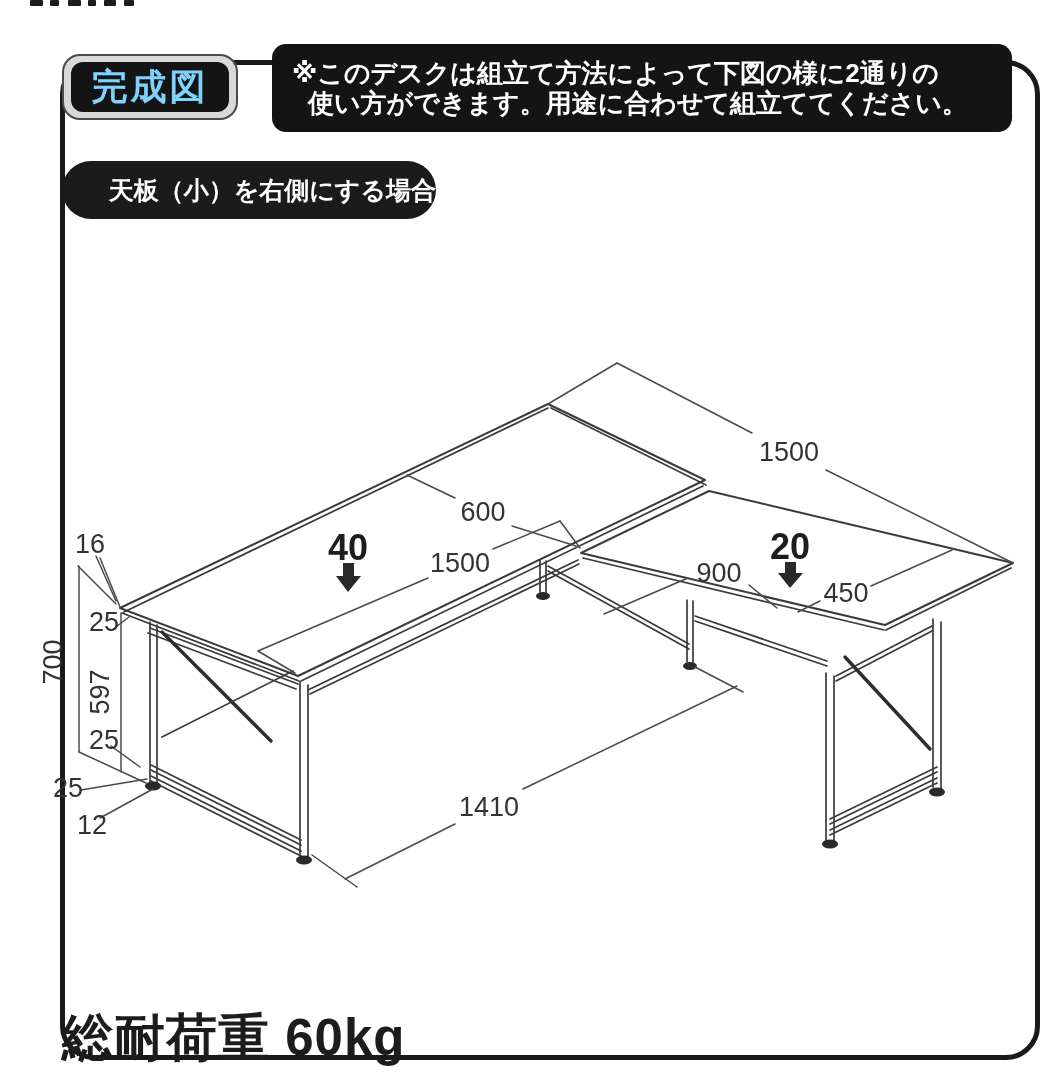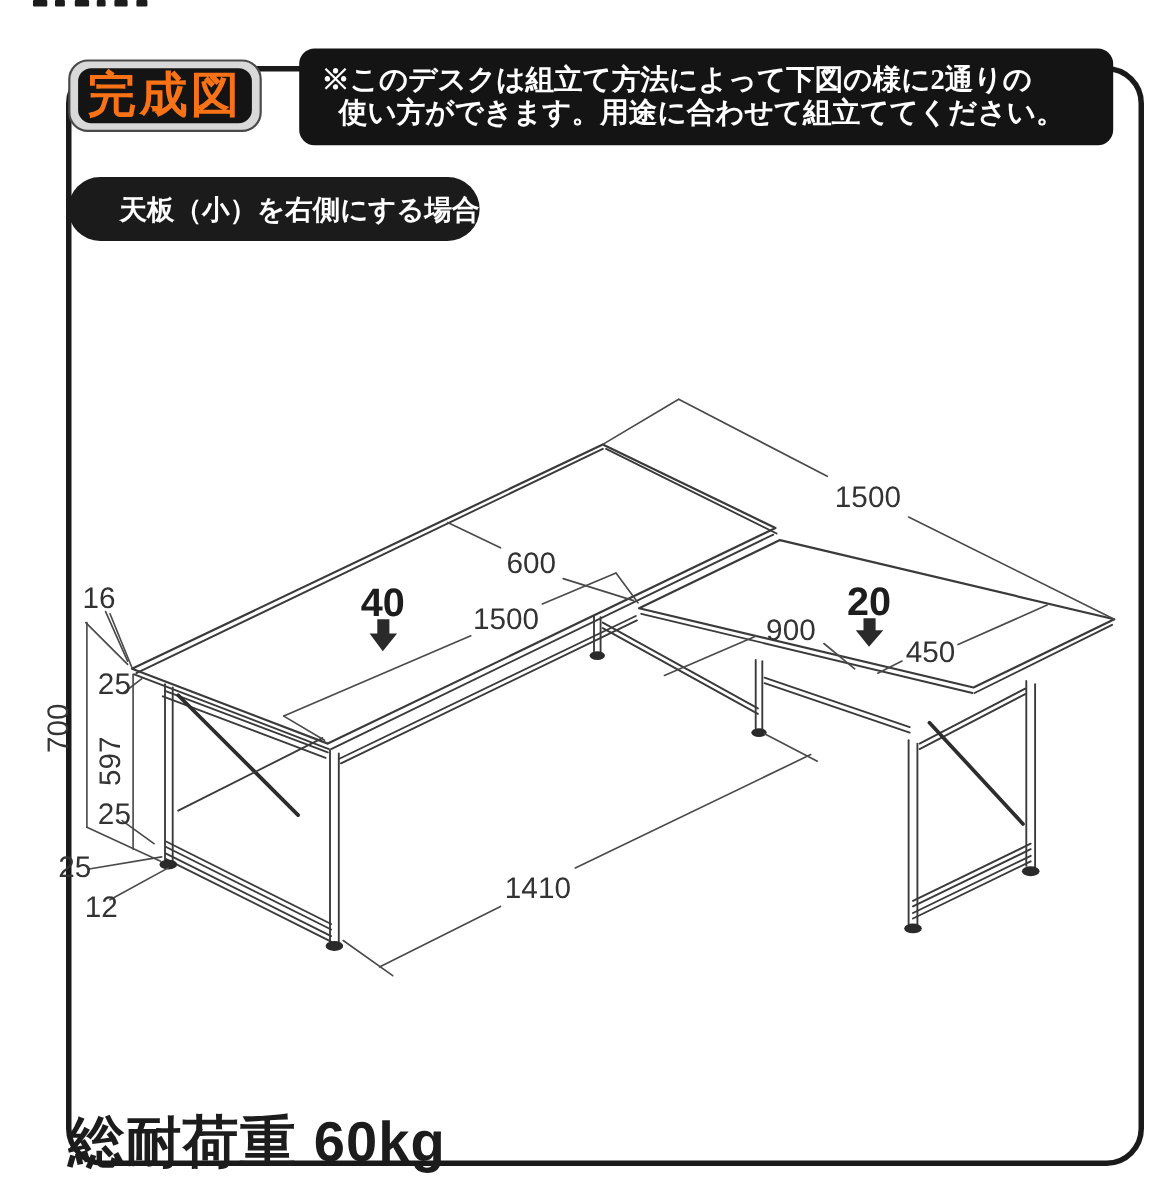--- a/index.html
+++ b/index.html
@@ -7,24 +7,24 @@
         font-family:"Liberation Sans","DejaVu Sans",sans-serif;}
   .top-marks{position:absolute;left:0;top:0;width:200px;height:8px;}
   .top-marks span{position:absolute;top:0;height:6px;background:#1c1c1c;border-radius:1px;}
   .panel{position:absolute;left:60px;top:60px;width:980px;height:1000px;box-sizing:border-box;
          border:5px solid #1a1a1a;border-radius:34px;background:#ffffff;}
   .kansei-badge{position:absolute;left:62px;top:54px;width:176px;height:66px;
          background:#d9d9d9;border:2px solid #4a4a4a;border-radius:18px;box-sizing:border-box;
          display:flex;align-items:center;justify-content:center;}
   .kansei-inner{width:158px;height:50px;background:#141414;border-radius:12px;
          display:flex;align-items:center;justify-content:center;}
-  .kansei-inner span{color:#f97316;font-size:44px;font-weight:bold;letter-spacing:3px;line-height:1;text-align:center;}
+  .kansei-inner span{color:#7dd3fc;font-size:36px;font-weight:bold;letter-spacing:3px;line-height:1;text-align:center;}
   .notice{position:absolute;left:272px;top:44px;width:740px;height:88px;background:#141414;
          border-radius:14px;box-sizing:border-box;padding:14px 0 0 20px;}
-  .notice div{color:#ffffff;font-size:26px;font-weight:bold;line-height:30px;white-space:nowrap;font-family:Liberation Serif, serif;}
+  .notice div{color:#ffffff;font-size:26px;font-weight:bold;line-height:30px;white-space:nowrap;}
   .notice .l2{padding-left:16px;}
   .variant-pill{position:absolute;left:62px;top:161px;width:374px;height:58px;background:#1b1b1b;
          border-radius:29px;display:flex;align-items:center;justify-content:flex-end;}
   .variant-pill span{color:#ffffff;font-size:25px;font-weight:bold;letter-spacing:0px;white-space:nowrap;}
   .footer-load{position:absolute;left:62px;top:1004px;font-size:51px;font-weight:bold;color:#1c1c1c;
          letter-spacing:1px;}
   svg.drawing{position:absolute;left:0;top:0;width:1059px;height:1080px;}
   .ln{stroke:#3a3a3a;stroke-width:1.7;fill:none;stroke-linecap:round;stroke-linejoin:round;}
   .face{fill:#ffffff;stroke:#3a3a3a;stroke-width:2;stroke-linejoin:round;}
   .thk{stroke:#2d2d2d;stroke-width:3.4;fill:none;stroke-linecap:round;}

